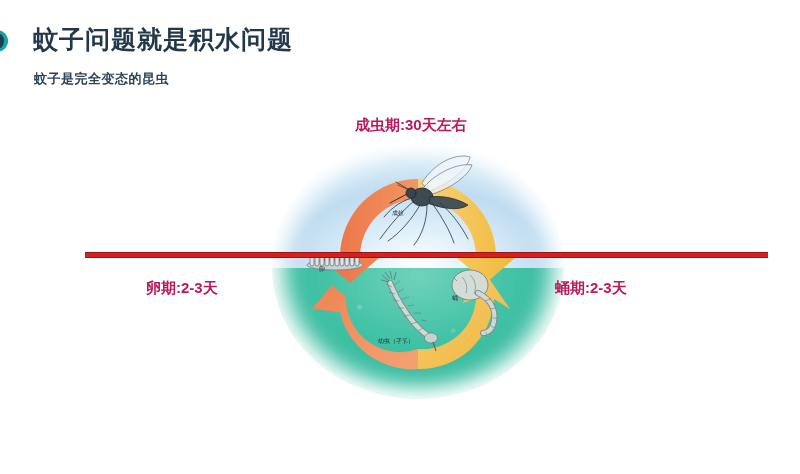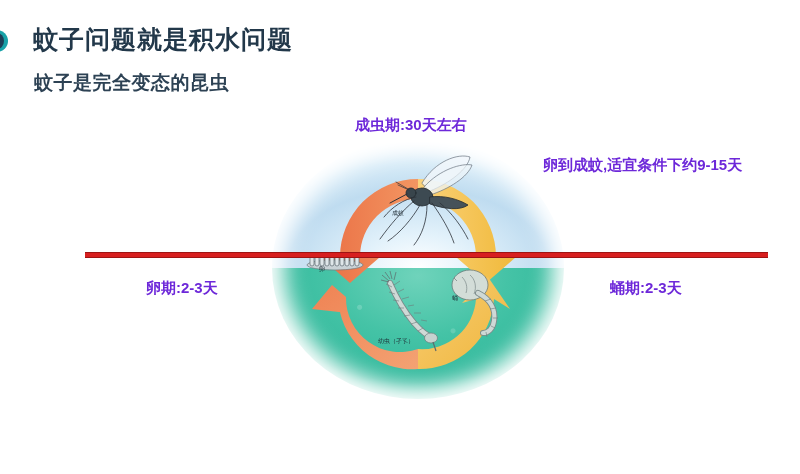--- a/index.html
+++ b/index.html
@@ -45,21 +45,21 @@
     font-size: 25px;
     font-weight: bold;
     color: #22384a;
     letter-spacing: 1px;
     white-space: nowrap;
   }
   .subtitle {
     position: absolute;
     left: 34px;
     top: 70px;
-    font-size: 19px;
+    font-size: 13px;
     font-weight: bold;
     color: #2d4254;
     letter-spacing: 0.5px;
     white-space: nowrap;
   }
 
   
   .waterline {
     position: absolute;
     left: 85px;
@@ -133,27 +133,27 @@
   .mini-chengwen { left: 120px; top: 72px; }
   .mini-luan     { left: 47px;  top: 128px; }
   .mini-yong     { left: 180px; top: 157px; }
   .mini-youchong { left: 106px; top: 200px; }
 
   
   .lbl {
     position: absolute;
     font-size: 15px;
     font-weight: bold;
-    color: #6d28d9;
+    color: #be185d;
     white-space: nowrap;
   }
   .lbl-adult  { left: 355px; top: 116px; }
   .lbl-note   { left: 543px; top: 156px; }
   .lbl-egg    { left: 146px; top: 279px; text-align: center; }
-  .lbl-pupa   { left: 610px; top: 279px; }
+  .lbl-pupa   { left: 555px; top: 279px; }
   .lbl-larva  { left: 367px; top: 404px; }
 </style>
 </head>
 <body>
 
 <div id="slide">
 
   <div class="accent-dot"></div>
   <div class="title">蚊子问题就是积水问题</div>
   <div class="subtitle">蚊子是完全变态的昆虫</div>
@@ -286,17 +286,16 @@
       </g>
     </svg>
 
     <div class="mini mini-chengwen">成蚊</div>
     <div class="mini mini-luan">卵</div>
     <div class="mini mini-yong">蛹</div>
     <div class="mini mini-youchong">幼虫（孑孓）</div>
   </div>
 
   <div class="lbl lbl-adult">成虫期:30天左右</div>
-  <div class="lbl lbl-note">卵到成蚊,适宜条件下约9-15天</div>
   <div class="lbl lbl-egg">卵期:2-3天</div>
   <div class="lbl lbl-pupa">蛹期:2-3天</div>
 
 </div>
 
 </body></html>

